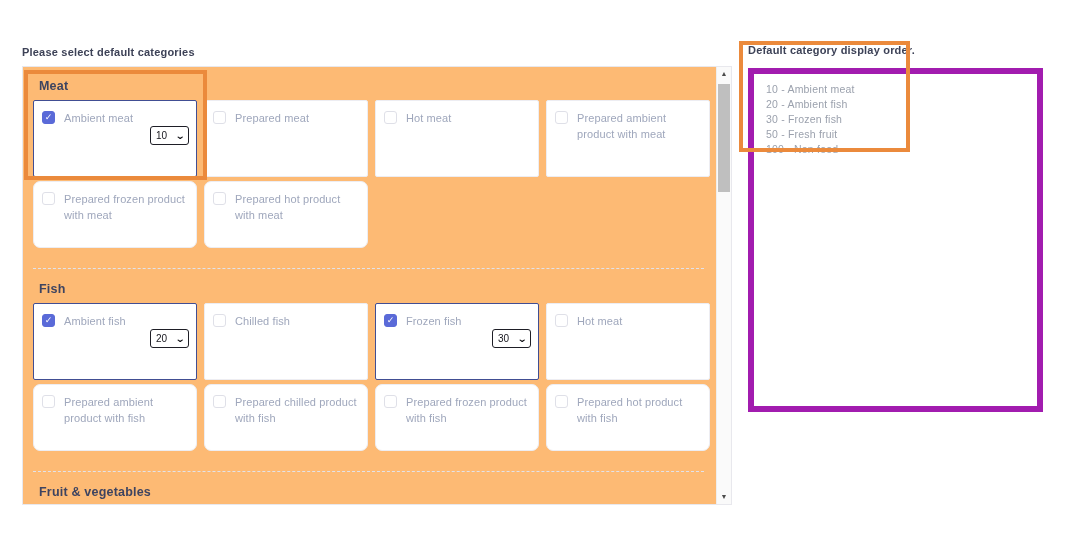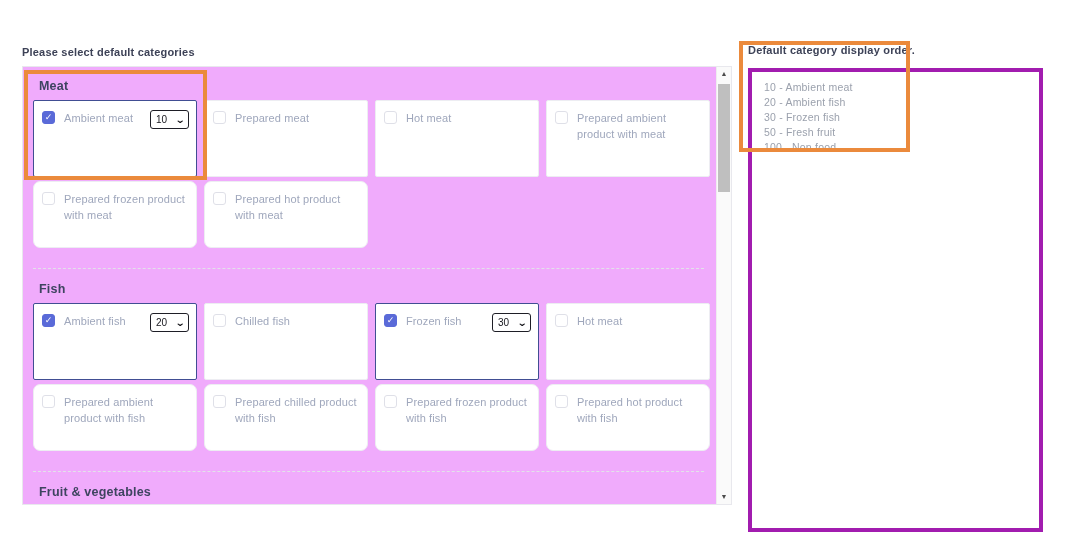--- a/index.html
+++ b/index.html
@@ -13,21 +13,21 @@
   .panel-title {
     position:absolute; font-size:11px; font-weight:700; color:#3d4257;
     letter-spacing:.2px;
   }
   #left-title  { left:22px;  top:46px; }
   #right-title { left:748px; top:44px; }
 
   
   #left-panel {
     position:absolute; left:22px; top:66px; width:710px; height:439px;
-    border:1px solid #e8e8ed; background:#f0abfc;
+    border:1px solid #e8e8ed; background:#fdba74;
   }
   #left-content {
     position:absolute; top:0; left:0; right:15px; bottom:0;
     padding:12px 6px 0 10px; overflow:hidden;
   }
   .section-title {
     font-size:12.5px; font-weight:700; color:#3e4460;
     margin:0 0 7px 6px; letter-spacing:.2px;
   }
   .cards {
@@ -47,21 +47,21 @@
     display:flex; align-items:center; justify-content:center;
   }
   .cb.on { background:#5a6ad8; border-color:#5a6ad8; }
   .ck { display:none; font-style:normal; color:#fff; font-size:9px; line-height:1; font-weight:700; }
   .cb.on .ck { display:block; }
   .lbl { font-size:11px; line-height:1.45; color:#9fa7bc; letter-spacing:.1px; padding-top:1px; }
   .order-select {
     margin-left:auto; flex:0 0 auto; height:19px; min-width:39px;
     border:1.5px solid #1e1e26; border-radius:3px; background:#fff;
     display:flex; align-items:center; justify-content:space-between;
-    padding:0 4px 0 5px; font-size:10px; color:#15151c;
+    padding:0 4px 0 5px; font-size:10px; color:#15151c;margin-top:16px;
   }
   .order-select b { font-weight:500; }
   .chev { font-style:normal; font-weight:700; color:#0d0d12; font-size:10px; line-height:1; transform:scaleX(1.3); }
   .divider { border-top:1px dashed #e2e2e9; margin:20px 6px 13px 0; height:0; }
 
   
   #scrollbar {
     position:absolute; top:0; right:0; width:15px; height:100%;
     background:#fafafa; border-left:1px solid #eeeeee;
   }
@@ -71,22 +71,22 @@
   }
   #scroll-up   { top:0; }
   #scroll-down { bottom:0; }
   #scroll-thumb {
     position:absolute; left:1px; top:17px; width:12px; height:108px;
     background:#bfbfbf;
   }
 
   
   #right-panel {
-    position:absolute; left:748px; top:68px; width:295px; height:464px;
-    border:4px solid #a21caf; background:#fff;
+    position:absolute; left:748px; top:68px; width:295px; height:344px;
+    border:6px solid #a21caf; background:#fff;
   }
   #order-list { padding:8px 12px; }
   .order-item { font-size:10.5px; line-height:15px; color:#9ba1ad; letter-spacing:.2px; }
 
   
   .hl { position:absolute; border:4px solid #eb8a3c; pointer-events:none; z-index:5; }
   #hl-meat  { left:24px;  top:70px; width:183px; height:110px; }
   #hl-order { left:739px; top:41px; width:171px; height:111px; }
 </style>
 </head>

